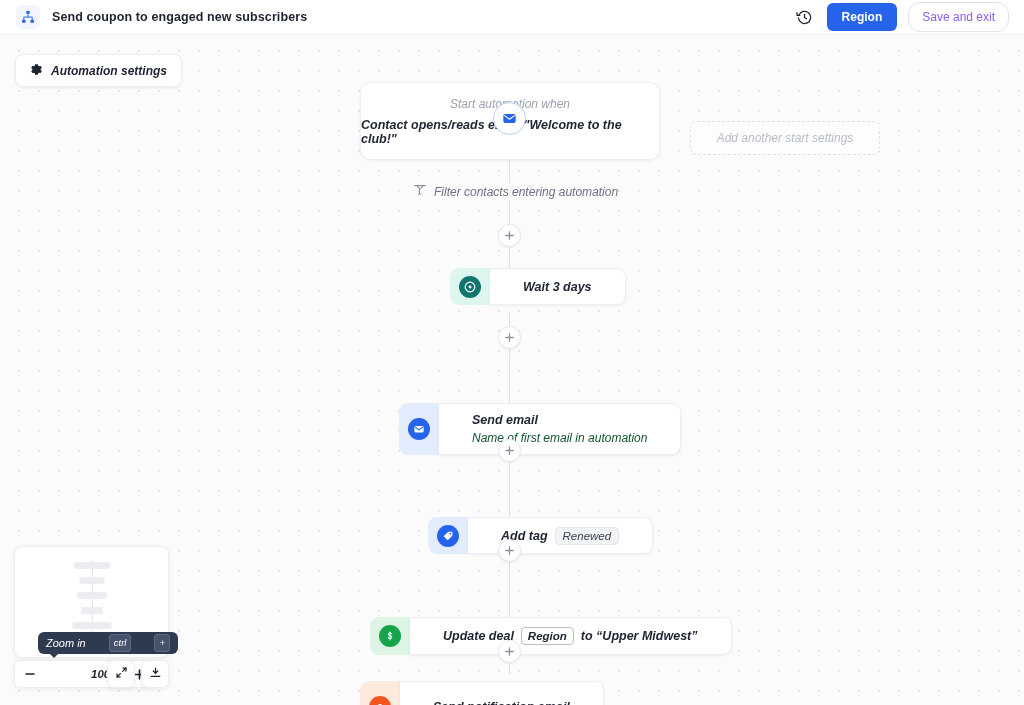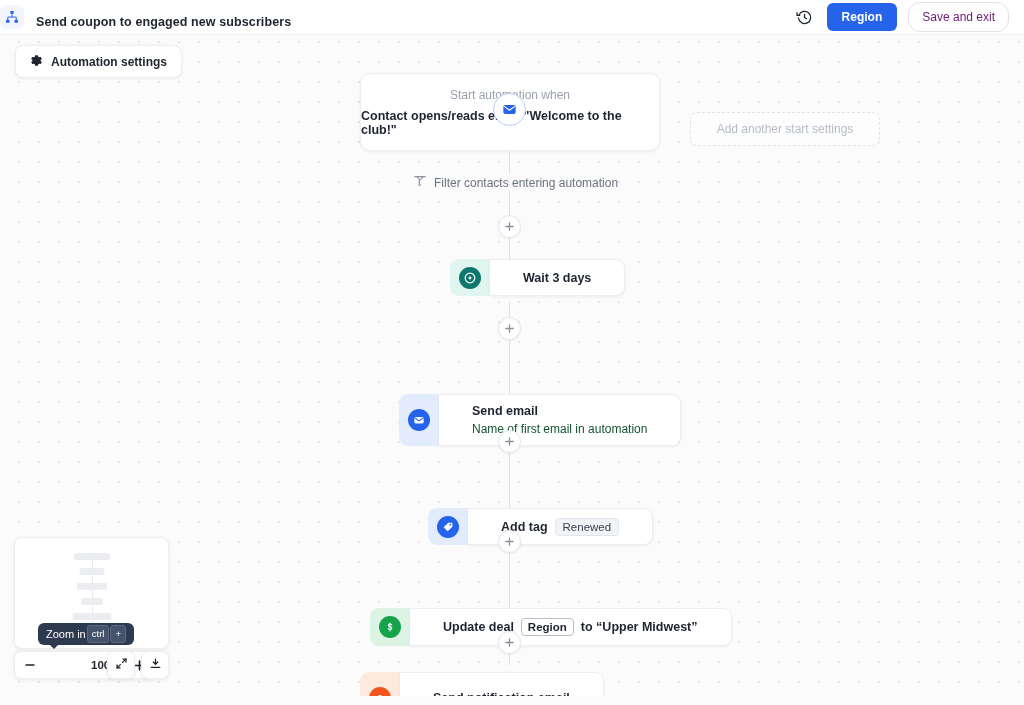--- a/index.html
+++ b/index.html
@@ -13,21 +13,21 @@
 
   
   .topbar {
     position: absolute; top: 0; left: 0;
     width: 1024px; height: 35px;
     background: #ffffff;
     border-bottom: 1px solid #eceef1;
     display: flex; align-items: center;
     z-index: 40;
   }
-  .brand { display: flex; align-items: flex-end; }
+  .brand { display: flex; align-items: center; padding-left: 16px; }
   .brand-logo {
     width: 24px; height: 24px; border-radius: 7px;
     background: #f2f5fd;
     display: flex; align-items: center; justify-content: center;
     flex: none;
   }
   .brand-title {
     margin-left: 12px;
     font-size: 12.5px; font-weight: bold; color: #1e2430;
     letter-spacing: .1px; white-space: nowrap;
@@ -42,36 +42,37 @@
     cursor: pointer; background: none; border: none;
   }
   .btn-publish {
     background: #2563eb; color: #fff;
     font-size: 12px; font-weight: bold;
     border: none; border-radius: 6px;
     padding: 7px 15px; cursor: pointer;
     font-family: inherit;
   }
   .btn-save {
-    background: #fff; color: #701a75;
+    background: #fff; color: #8b5cf6;
     font-size: 12px; font-weight: normal;
     border: 1px solid #dfe2e8; border-radius: 12px;
     padding: 7px 13px; cursor: pointer;
     font-family: inherit;
   }
 
   
   .canvas {
-    position: absolute; top: 26px; left: 0;
+    position: absolute; top: 35px; left: 0;
     width: 1024px; height: 670px;
     background-color: #fbfbfc;
     background-image: radial-gradient(#e3e5ea 1px, transparent 1.1px);
     background-size: 20px 20px;
     background-position: 9px 6px;
     overflow: hidden;
+    font-style: italic;
   }
 
   
   .settings-chip {
     position: absolute; left: 15px; top: 19px;
     background: #fff; border: 1px solid #eceef1;
     border-radius: 8px;
     box-shadow: 0 1px 3px rgba(20,25,40,.07);
     height: 33px; padding: 0 14px;
     display: flex; align-items: center; gap: 8px;
@@ -256,21 +257,21 @@
     background: #2e3a4f; border-radius: 6px;
     height: 22px; padding: 0 8px;
     display: flex; align-items: center; gap: 1px;
     z-index: 30;
   }
   .tooltip .tip-text { font-size: 11px; color: #fff; white-space: nowrap; }
   .kbd {
     background: #46536c; border: 1px solid #5c6980;
     border-radius: 3px; color: #fff;
     font-size: 9.5px; line-height: 1;
-    padding: 3px 4px; min-width: 13px; text-align: center;
+    padding: 3px 4px; min-width: 13px; text-align: center; margin-left: 22px;
   }
   .tip-arrow {
     position: absolute; left: 49px; top: 618px;
     width: 0; height: 0;
     border-left: 5px solid transparent;
     border-right: 5px solid transparent;
     border-top: 5px solid #2e3a4f;
     z-index: 30;
   }
 </style>

